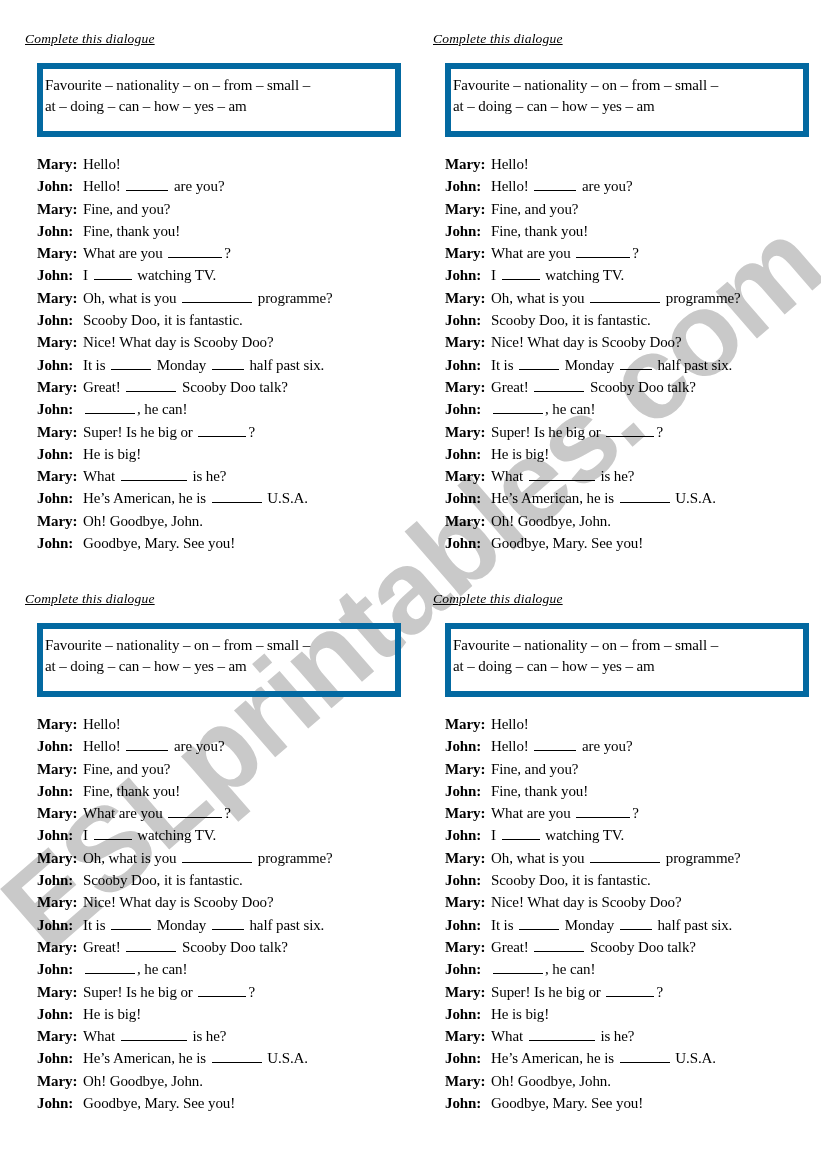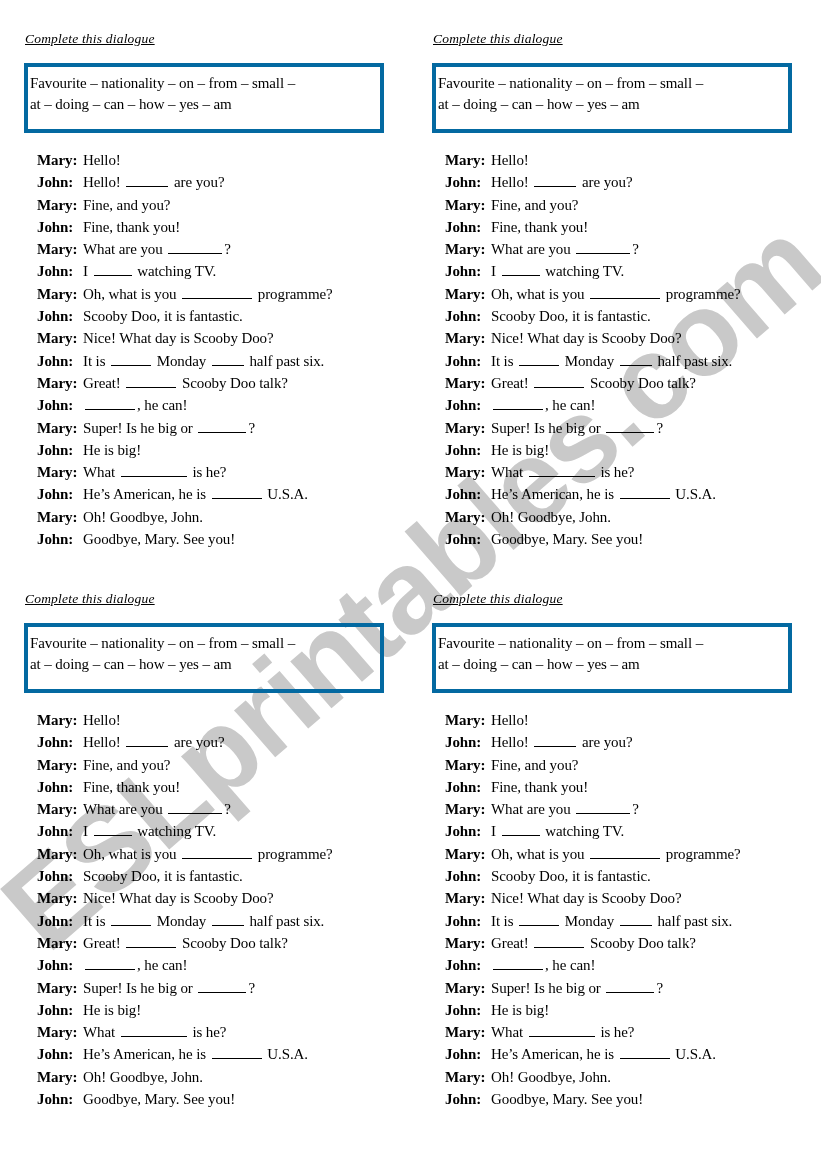--- a/index.html
+++ b/index.html
@@ -63,25 +63,25 @@
     font-style: italic;
     text-decoration: underline;
     font-size: 13.5px;
     line-height: 17px;
     letter-spacing: 0.2px;
     margin: 0 0 16px 1px;
     white-space: nowrap;
   }
 
   .wordbank {
-    border: 4px solid #0369a1;
+    border: 6px solid #0369a1;
     width: 348px;
     box-sizing: content-box;
     padding: 6px 2px 14px 2px;
-    margin: 0 0 16px 0;
+    margin: 0 0 16px 13px;
   }
   .wordbank .wb-line {
     font-size: 15px;
     line-height: 21px;
     white-space: nowrap;
     letter-spacing: -0.1px;
   }
 
   .dialogue {
     margin: 13px;

